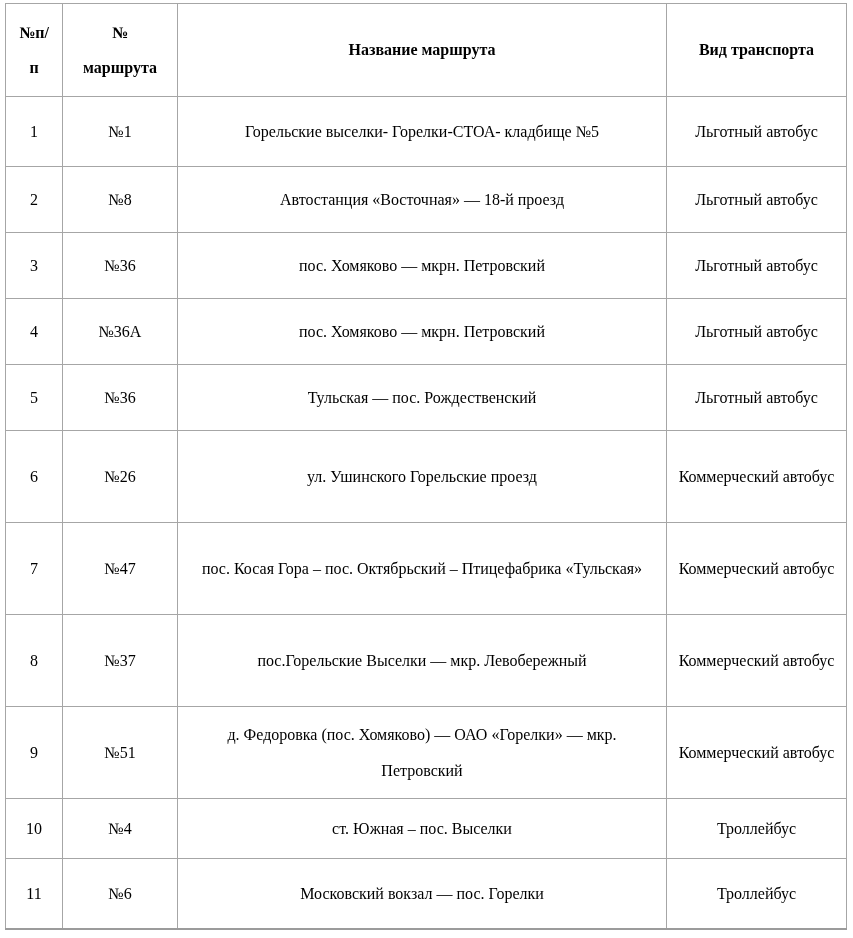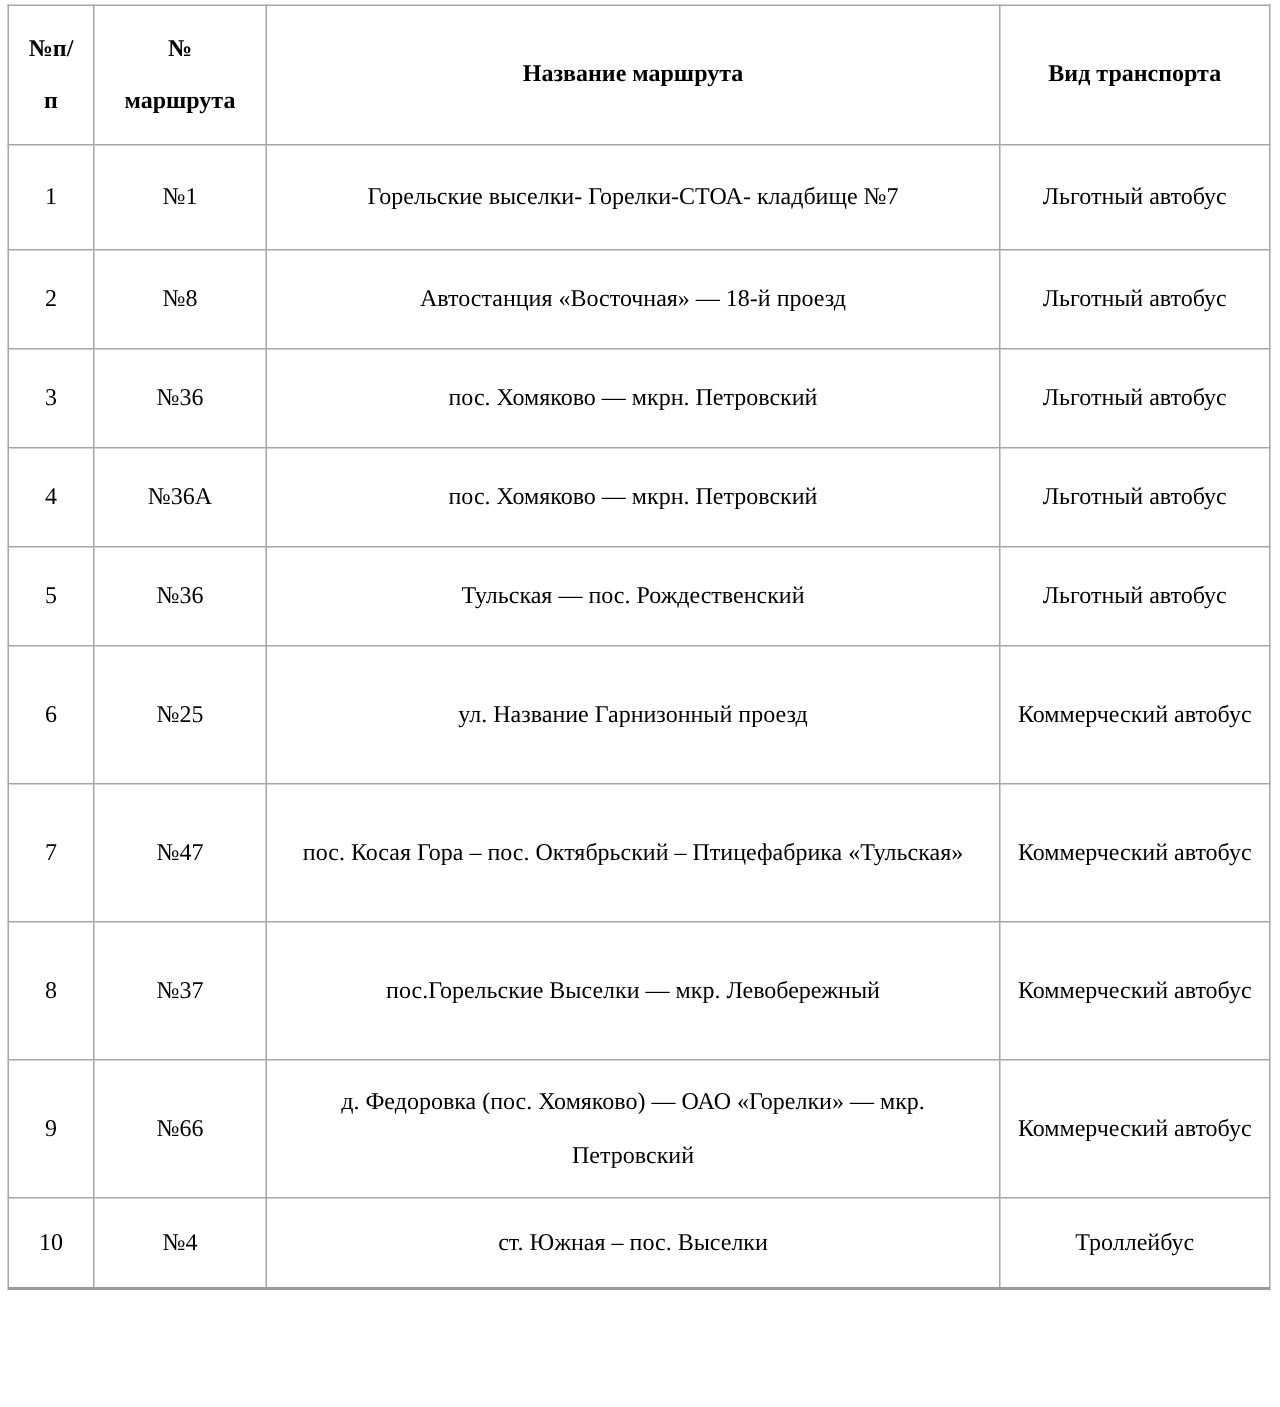--- a/index.html
+++ b/index.html
@@ -65,21 +65,21 @@
         <th>№
 маршрута</th>
         <th>Название маршрута</th>
         <th>Вид транспорта</th>
       </tr>
     </thead>
     <tbody>
       <tr class="h70">
         <td>1</td>
         <td>№1</td>
-        <td>Горельские выселки- Горелки-СТОА- кладбище №7</td>
+        <td>Горельские выселки- Горелки-СТОА- кладбище №5</td>
         <td>Льготный автобус</td>
       </tr>
       <tr class="h66">
         <td>2</td>
         <td>№8</td>
         <td>Автостанция «Восточная» — 18-й проезд</td>
         <td>Льготный автобус</td>
       </tr>
       <tr class="h66">
         <td>3</td>
@@ -94,43 +94,49 @@
         <td>Льготный автобус</td>
       </tr>
       <tr class="h66">
         <td>5</td>
         <td>№36</td>
         <td>Тульская — пос. Рождественский</td>
         <td>Льготный автобус</td>
       </tr>
       <tr class="h92">
         <td>6</td>
-        <td>№25</td>
-        <td>ул. Название Гарнизонный проезд</td>
+        <td>№26</td>
+        <td>ул. Ушинского Горельские проезд</td>
         <td>Коммерческий автобус</td>
       </tr>
       <tr class="h92">
         <td>7</td>
         <td>№47</td>
         <td>пос. Косая Гора – пос. Октябрьский – Птицефабрика «Тульская»</td>
         <td>Коммерческий автобус</td>
       </tr>
       <tr class="h92">
         <td>8</td>
         <td>№37</td>
         <td>пос.Горельские Выселки — мкр. Левобережный</td>
         <td>Коммерческий автобус</td>
       </tr>
       <tr class="h92">
         <td>9</td>
-        <td>№66</td>
+        <td>№51</td>
         <td>д. Федоровка (пос. Хомяково) — ОАО «Горелки» — мкр. Петровский</td>
         <td>Коммерческий автобус</td>
       </tr>
       <tr class="h69">
         <td>10</td>
         <td>№4</td>
         <td>ст. Южная – пос. Выселки</td>
         <td>Троллейбус</td>
       </tr>
+      <tr class="h70">
+        <td>11</td>
+        <td>№6</td>
+        <td>Московский вокзал — пос. Горелки</td>
+        <td>Троллейбус</td>
+      </tr>
     </tbody>
   </table>
 </div>
 
 </body></html>

